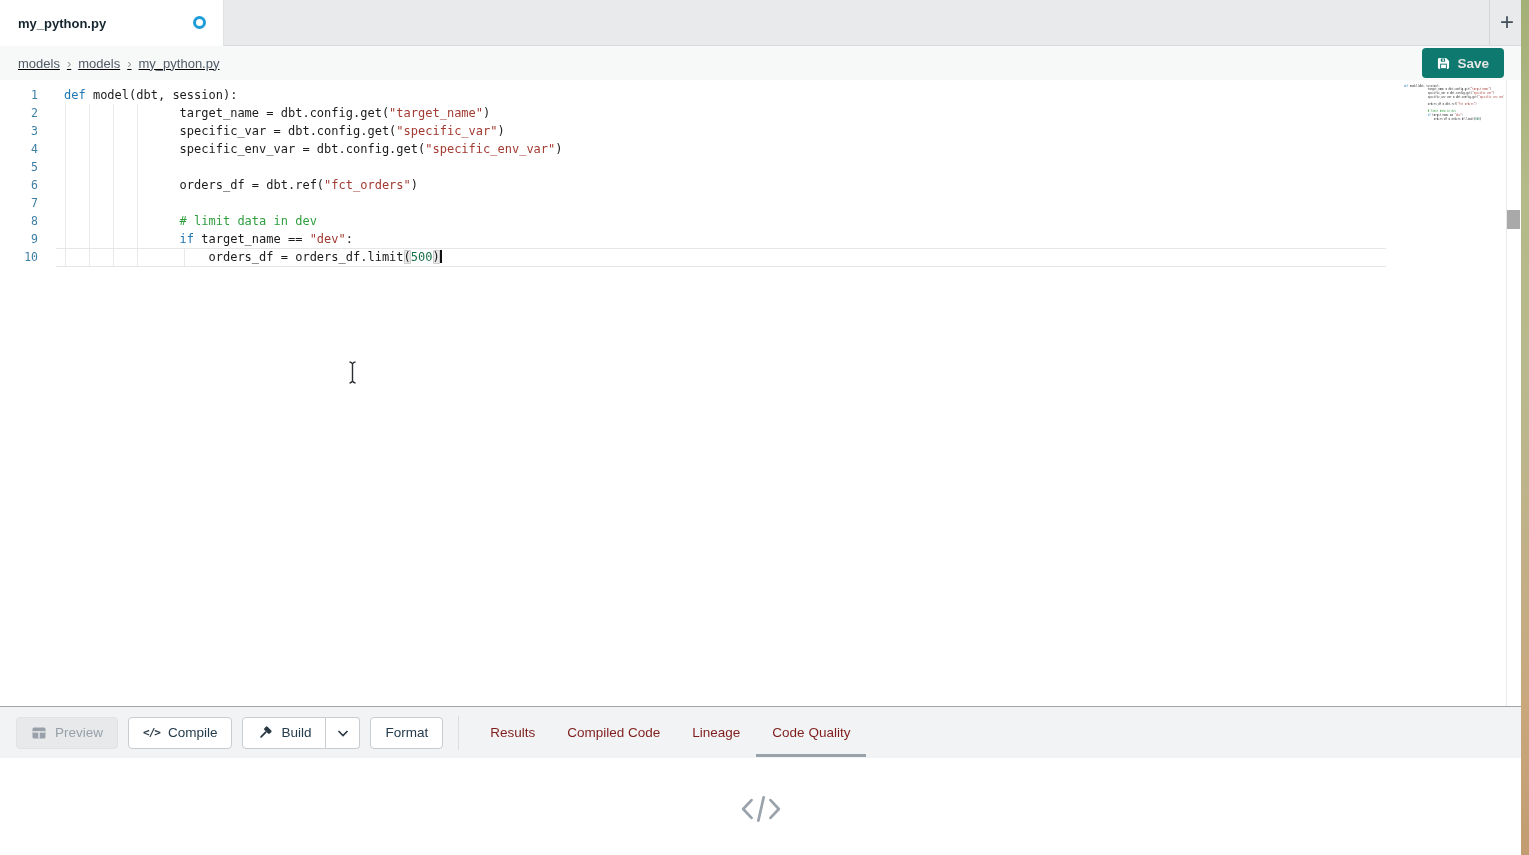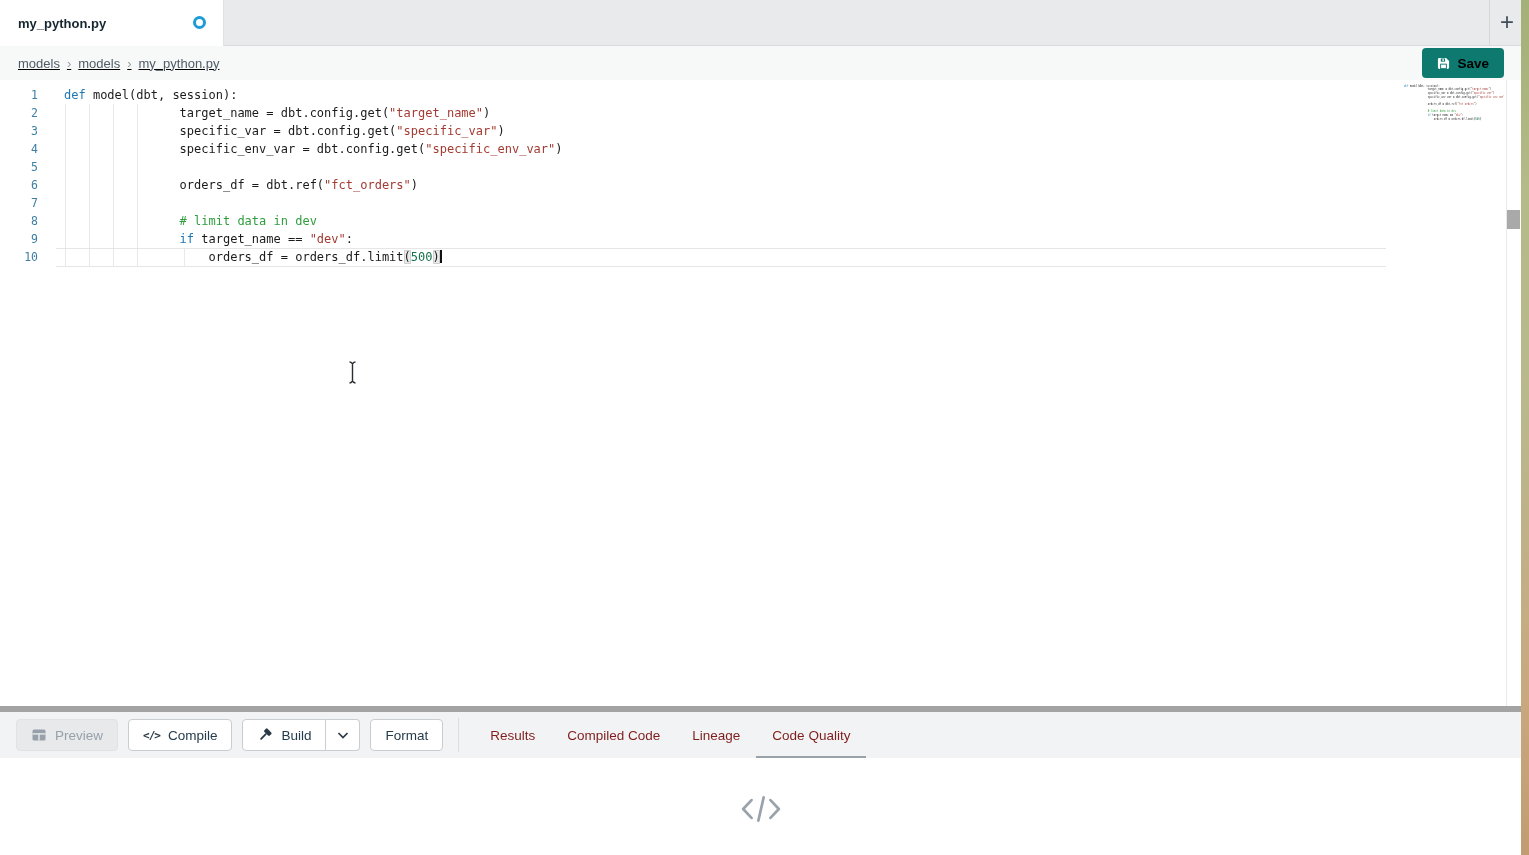--- a/index.html
+++ b/index.html
@@ -23,21 +23,21 @@
   .tab-plus { position:absolute; left:1494px; top:5px; width:26px; height:34px;
               display:flex; align-items:center; justify-content:center;
               font-size:24px; font-weight:300; color:#414e58; cursor:pointer; }
 
   
   .crumbbar { position:absolute; left:0; top:46px; width:1521px; height:34px;
               background:#f7f8f8; display:flex; align-items:center; padding-left:18px;text-decoration:underline; }
   .crumb { font-size:13px; color:#4f5b66; }
   .crumb-sep { font-size:13px; color:#939ca4; margin:0 7px; }
   .save-btn { position:absolute; right:17px; top:2px; height:30px; padding:0 15px;
-              background:#0E7A6F; border:none; border-radius:4px; color:#000000;
+              background:#0E7A6F; border:none; border-radius:4px; color:#e5e5e5;
               font-family:"Liberation Sans",sans-serif; font-size:13.5px; font-weight:700;
               display:flex; align-items:center; gap:7px; cursor:pointer; }
 
   
   .editor { position:absolute; left:0; top:80px; width:1521px; height:626px; background:#fff; }
   .code-lines { position:absolute; left:0; top:6px; }
   .code-row { display:flex; height:18px; line-height:18px; white-space:pre; }
   .gutter-cell { display:inline-block; width:44px; text-align:right; padding-right:6px;
                  font-family:"DejaVu Sans Mono", monospace; font-size:11.5px; color:#3d7fa5; }
   .code-cell { display:inline-block; padding-left:20px;
@@ -60,21 +60,21 @@
   .minimap { position:absolute; left:1400px; top:4px; width:104px; height:140px; overflow:hidden; }
   .minimap-inner { transform:scale(0.205); transform-origin:0 0; width:1400px; }
 
   .scroll-track { position:absolute; left:1506px; top:0; width:15px; height:626px; border-left:1px solid #e7e9ea; }
   .scroll-thumb { position:absolute; left:1507px; top:130px; width:13px; height:19px; background:#a9a9a9; }
 
   .mouse-ibeam { position:absolute; left:345px; top:279px; }
 
   
   .toolbar { position:absolute; left:0; top:706px; width:1521px; height:52px;
-             background:#f2f3f4; border-top:6px solid #a3a3a3;
+             background:#f2f3f4; border-top:1px solid #a3a3a3;
              display:flex; align-items:center; padding-left:16px; }
   .btn { height:32px; border-radius:4px; border:1px solid #c8cdd1; background:#fff;
          display:flex; align-items:center; justify-content:center; gap:8px;
          font-family:"Liberation Sans",sans-serif; font-size:13.5px; color:#243b4c;
          padding:0 14px; cursor:pointer; margin-right:10px; }
   .btn-disabled { background:#e7e9eb; border-color:#e0e3e5; color:#98a1a9; cursor:default; }
   .btn-group { display:flex; margin-right:10px; height:32px; }
   .btn-group .btn { margin-right:0; border-radius:4px 0 0 4px; }
   .btn-caret { width:34px; height:32px; background:#fff; border:1px solid #c8cdd1; border-left:none;
                border-radius:0 4px 4px 0; display:flex; align-items:center; justify-content:center; cursor:pointer; }

